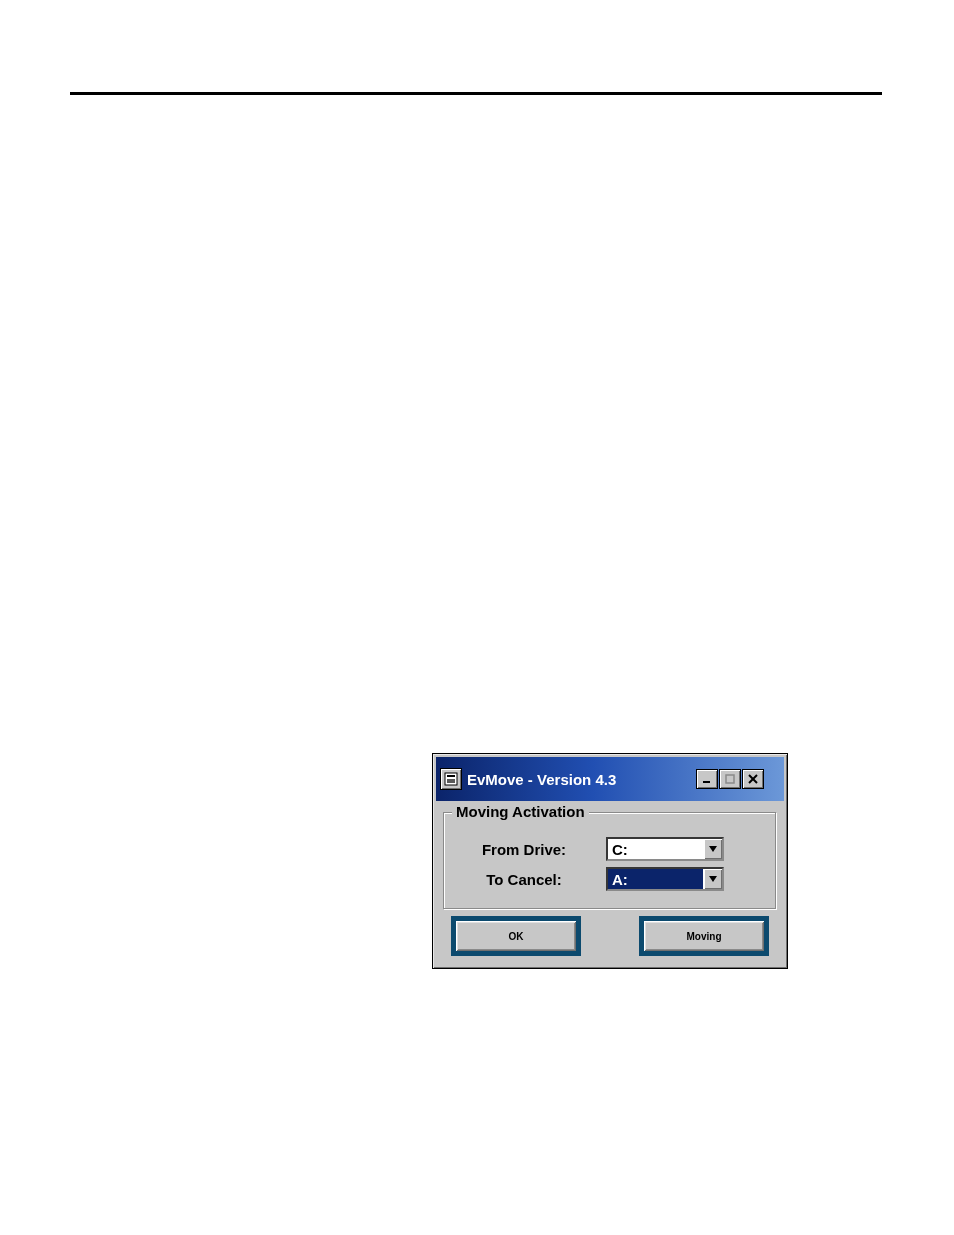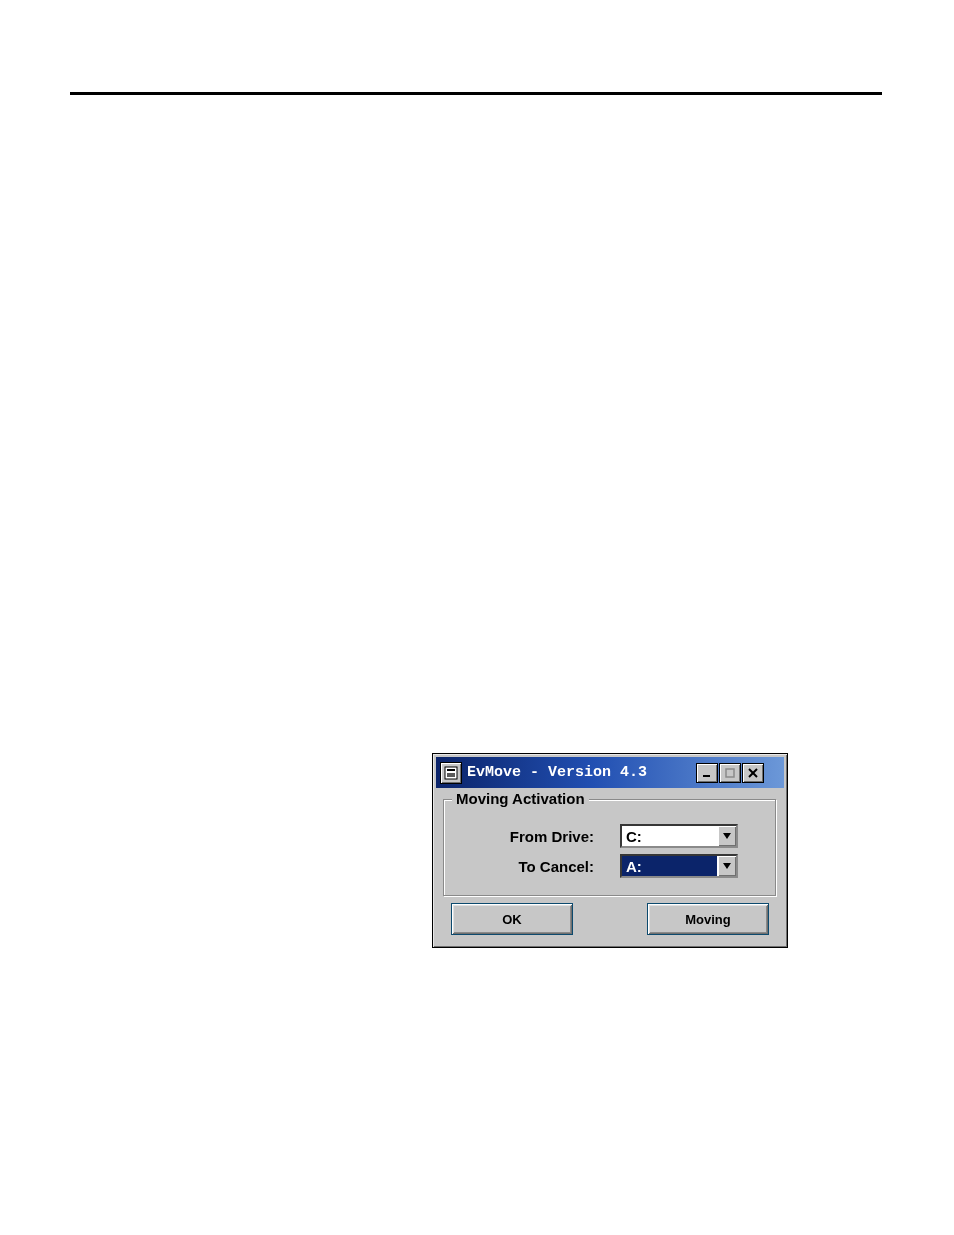--- a/index.html
+++ b/index.html
@@ -23,28 +23,27 @@
     position: absolute;
     left: 432px;
     top: 753px;
     width: 356px;
     background: #c7c7c7;
     border: 1px solid #000;
     box-shadow: inset 1px 1px 0 #e8e8e8, inset -1px -1px 0 #6f6f6f;
     box-sizing: border-box;
   }
   .titlebar {
-    height: 31px;
+    height: 44px;
     margin: 3px;
     background: linear-gradient(90deg, #0b246a 0%, #214fb2 45%, #6c98d8 100%);
     display: flex;
     align-items: center;
     padding: 0 20px 0 4px;
     box-sizing: border-box;
-    font-family: Liberation Mono, monospace;
   }
   .sysmenu {
     width: 20px;
     height: 20px;
     background: #c7c7c7;
     border: 1px solid #000;
     box-shadow: inset 1px 1px 0 #fff, inset -1px -1px 0 #6f6f6f;
     display: flex;
     align-items: center;
     justify-content: center;
@@ -101,24 +100,24 @@
     font-weight: bold;
     font-size: 15px;
   }
   .row {
     display: flex;
     align-items: center;
     margin: 6px 0;
   }
   .row-label {
     flex: 0 0 140px;
-    text-align: right;
-    font-weight: bold;
-    font-size: 15px;
-    padding-right: 26px;
+    text-align: center;
+    font-weight: bold;
+    font-size: 15px;
+    padding-right: 12px;
   }
   .combo {
     flex: 0 0 118px;
     height: 24px;
     border: 2px inset #8a8a8a;
     display: flex;
     align-items: stretch;
     box-sizing: border-box;
   }
   .combo .val {
@@ -141,25 +140,25 @@
   .combo .arrow svg { display:block; }
   .buttons {
     display: flex;
     justify-content: space-between;
     padding: 0 8px;
   }
   .btn {
     width: 120px;
     height: 30px;
     background: #c7c7c7;
-    border: 1px solid #0c4a6e;
+    border: 5px solid #0c4a6e;
     box-shadow: inset 1px 1px 0 #fff, inset -1px -1px 0 #6f6f6f,
                 inset 2px 2px 0 #e0e0e0, inset -2px -2px 0 #8a8a8a;
     font-weight: bold;
-    font-size: 13px;
+    font-size: 10px;
     display:flex; align-items:center; justify-content:center;
   }
 </style>
 </head>
 <body>
 
 <div class="hr"></div>
 
 <div class="dialog">
   <div class="titlebar">

